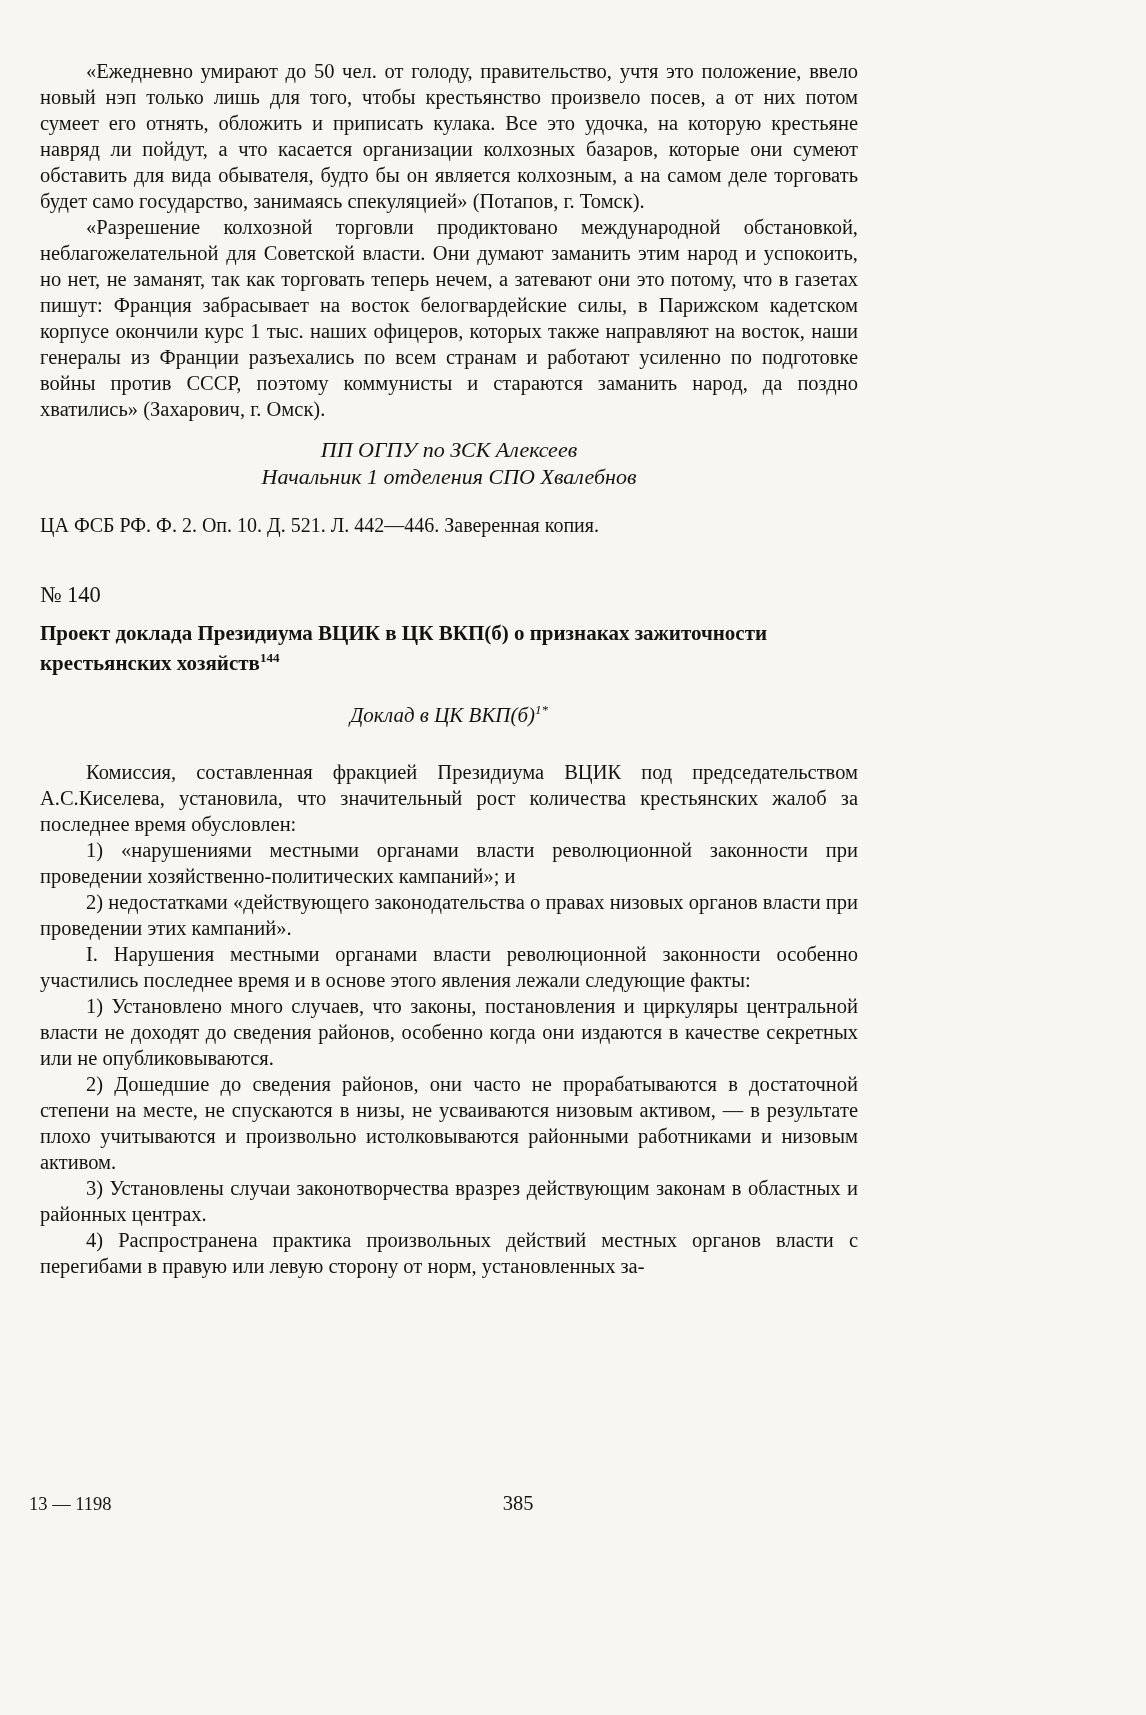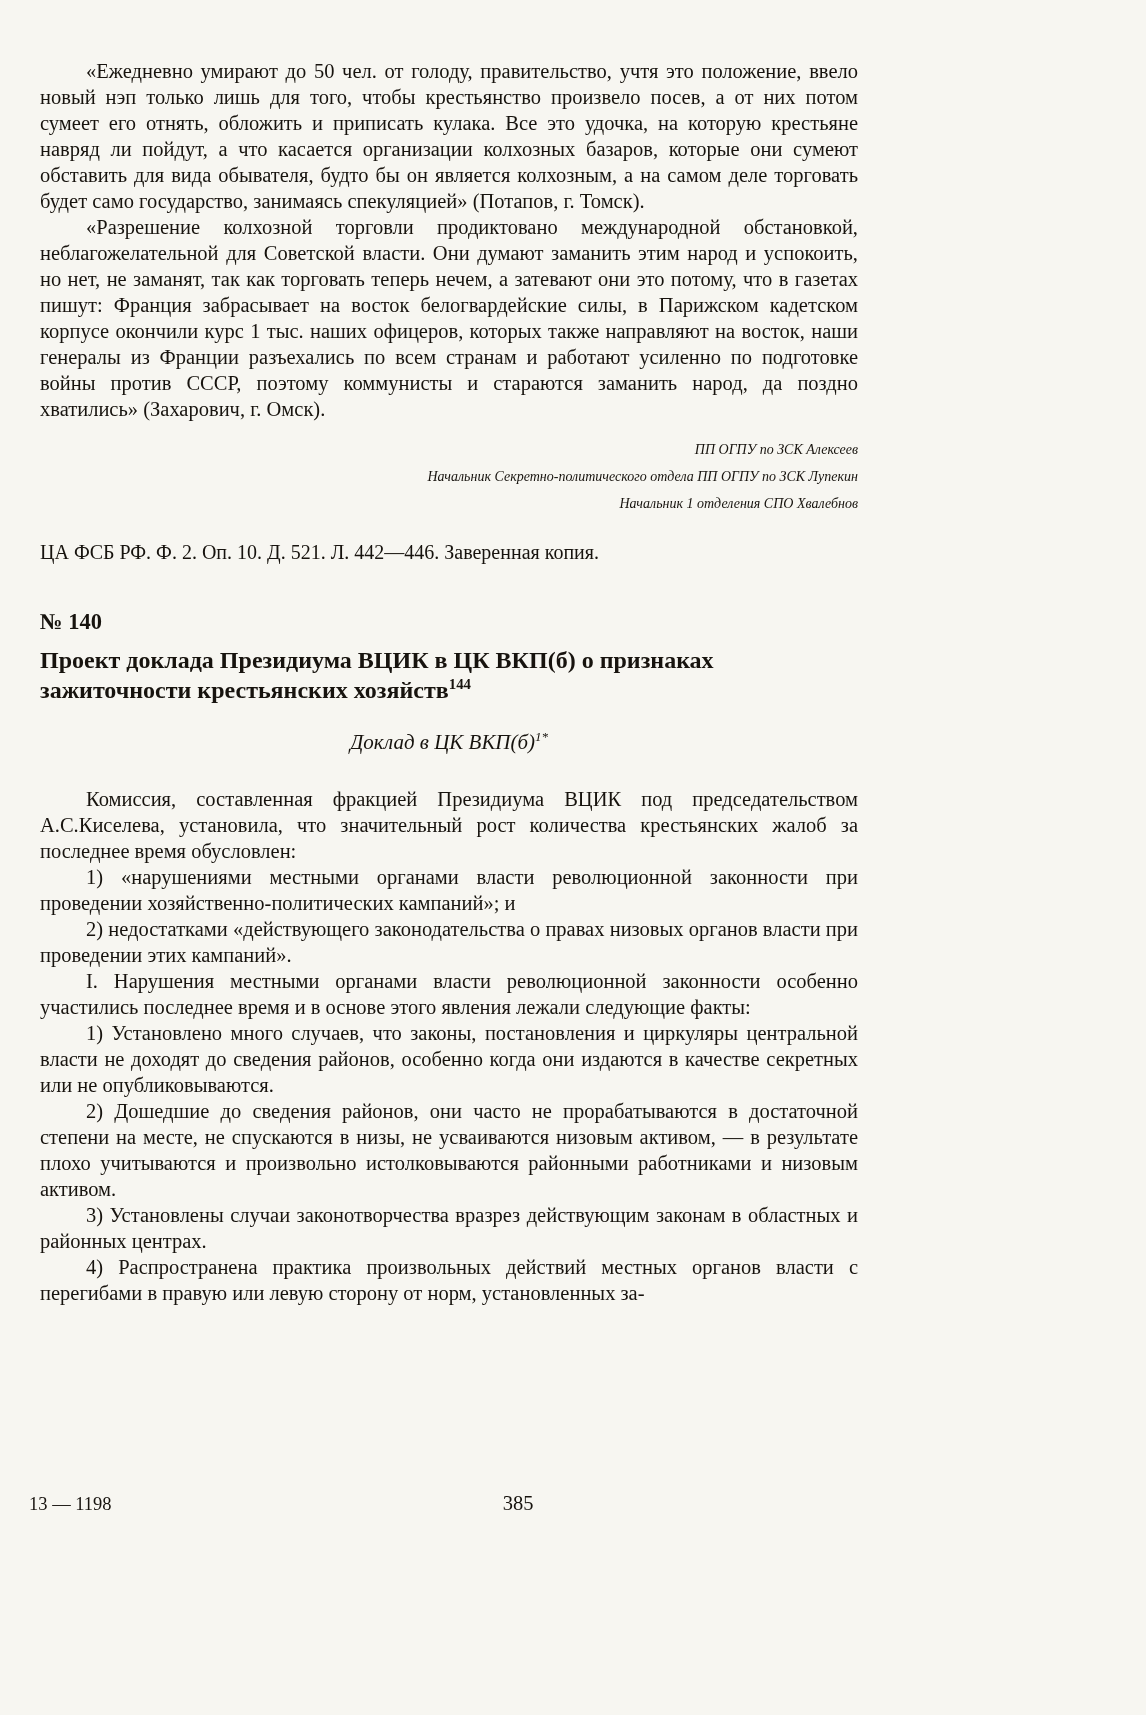--- a/index.html
+++ b/index.html
@@ -21,41 +21,41 @@
   }
   .para {
     margin: 0;
     font-size: 20.5px;
     line-height: 26px;
     text-align: justify;
     text-indent: 46px;
   }
   .signatures {
     margin-top: 14px;
-    text-align: right;
+    text-align: center;
     font-style: italic;
-    font-size: 14px;
+    font-size: 22px;
     line-height: 27px;
   }
   .archive {
     margin-top: 22px;
     font-size: 20px;
     line-height: 26px;
     text-align: left;
     text-indent: 0;
   }
   .doc-number {
     margin-top: 42px;
     font-size: 22.5px;
-    font-weight: bold;
+    font-weight: normal;
     line-height: 30px;
   }
   .doc-title {
     margin: 8px 0 0 0;
-    font-size: 24px;
+    font-size: 21px;
     font-weight: bold;
     line-height: 30px;
     max-width: 740px;
     text-align: left;
   }
   sup { font-size: 0.62em; line-height: 0; }
   .dateblock {
     margin-top: 20px;
     text-align: right;
     font-style: italic;
@@ -88,21 +88,20 @@
 </head>
 <body>
 
 <div class="page">
 
   <p class="para">«Ежедневно умирают до 50 чел. от голоду, правительство, учтя это положение, ввело новый нэп только лишь для того, чтобы крестьянство произвело посев, а от них потом сумеет его отнять, обложить и приписать кулака. Все это удочка, на которую крестьяне навряд ли пойдут, а что касается организации колхозных базаров, которые они сумеют обставить для вида обывателя, будто бы он является колхозным, а на самом деле торговать будет само государство, занимаясь спекуляцией» (Потапов, г. Томск).</p>
   <p class="para">«Разрешение колхозной торговли продиктовано международной обстановкой, неблагожелательной для Советской власти. Они думают заманить этим народ и успокоить, но нет, не заманят, так как торговать теперь нечем, а затевают они это потому, что в газетах пишут: Франция забрасывает на восток белогвардейские силы, в Парижском кадетском корпусе окончили курс 1 тыс. наших офицеров, которых также направляют на восток, наши генералы из Франции разъехались по всем странам и работают усиленно по подготовке войны против СССР, поэтому коммунисты и стараются заманить народ, да поздно хватились» (Захарович, г. Омск).</p>
 
   <div class="signatures">
     <div>ПП ОГПУ по ЗСК Алексеев</div>
-    <div>Начальник Секретно-политического отдела ПП ОГПУ по ЗСК Лупекин</div>
     <div>Начальник 1 отделения СПО Хвалебнов</div>
   </div>
 
   <p class="archive">ЦА ФСБ РФ. Ф. 2. Оп. 10. Д. 521. Л. 442—446. Заверенная копия.</p>
 
   <div class="doc-number">№ 140</div>
 
   <h2 class="doc-title"><span>Проект доклада Президиума ВЦИК в ЦК ВКП(б) о признаках зажиточности крестьянских хозяйств</span><sup>144</sup></h2>
 
 

